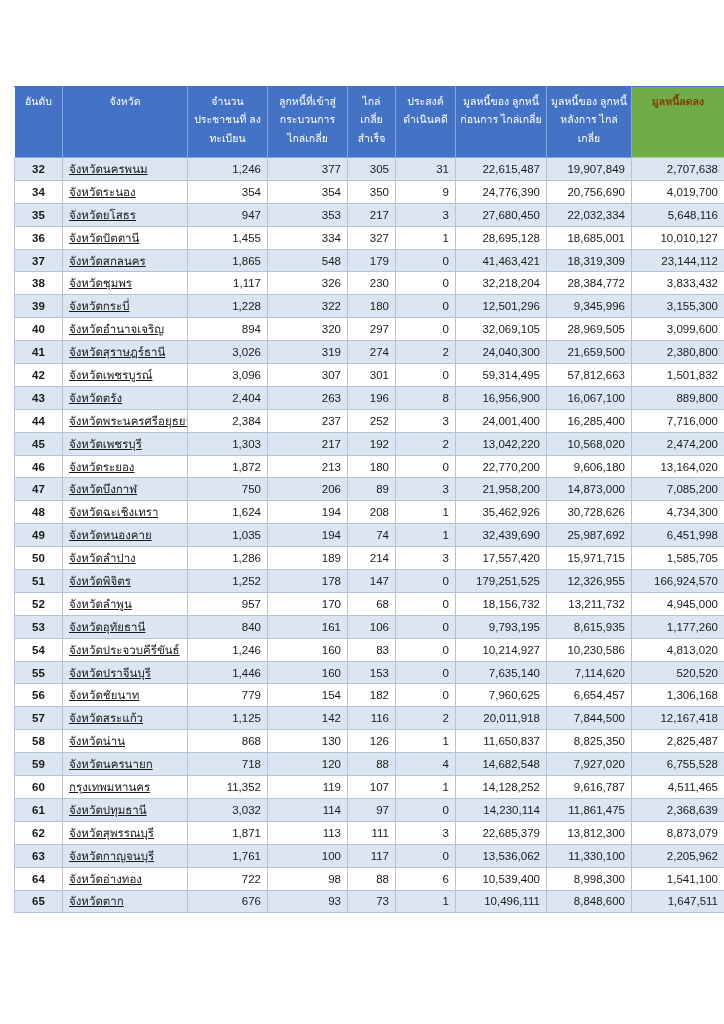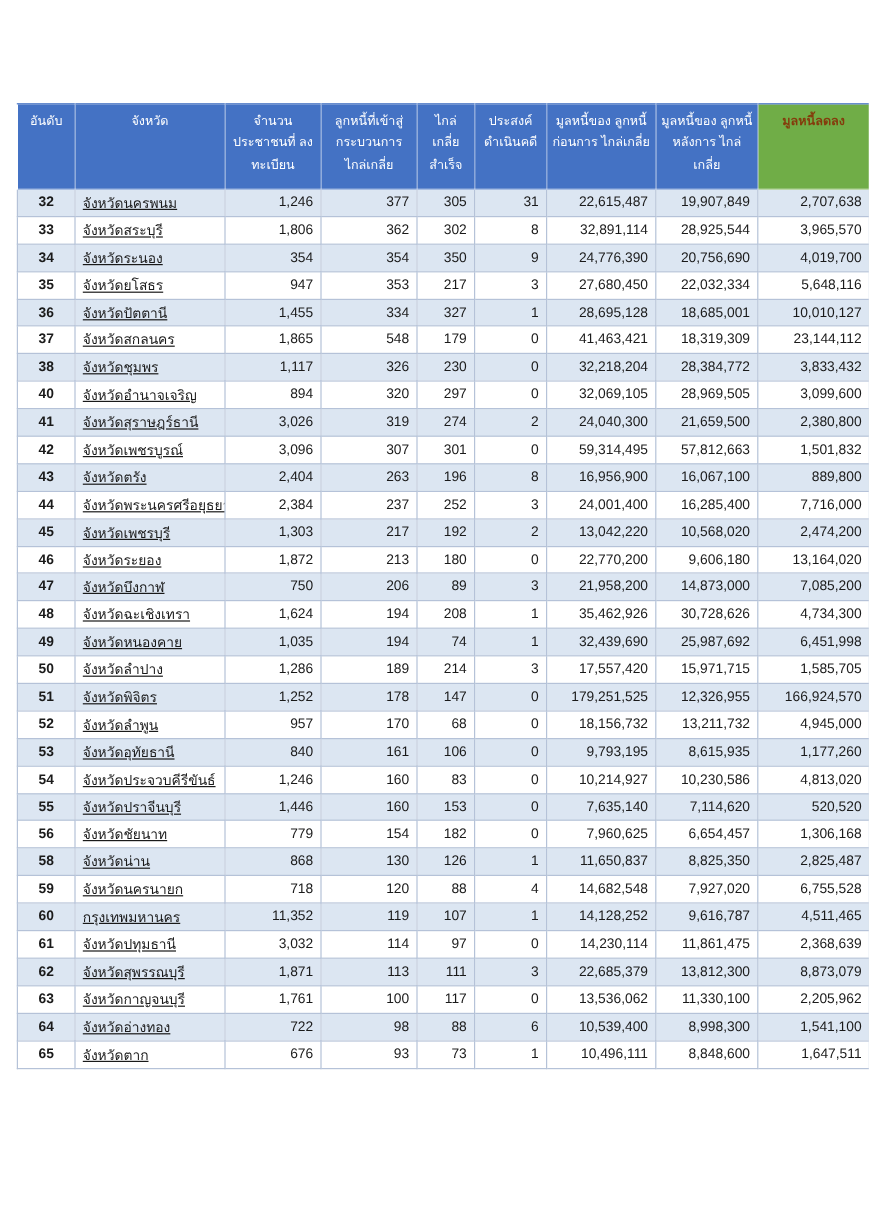--- a/index.html
+++ b/index.html
@@ -106,31 +106,20 @@
         <td class="col-province">จังหวัดนครพนม</td>
         <td class="col-registered">1,246</td>
         <td class="col-entered">377</td>
         <td class="col-success">305</td>
         <td class="col-litigation">31</td>
         <td class="col-debt_before">22,615,487</td>
         <td class="col-debt_after">19,907,849</td>
         <td class="col-debt_reduced">2,707,638</td>
       </tr>
       <tr>
-        <td class="col-rank">33</td>
-        <td class="col-province">จังหวัดสระบุรี</td>
-        <td class="col-registered">1,806</td>
-        <td class="col-entered">362</td>
-        <td class="col-success">302</td>
-        <td class="col-litigation">8</td>
-        <td class="col-debt_before">32,891,114</td>
-        <td class="col-debt_after">28,925,544</td>
-        <td class="col-debt_reduced">3,965,570</td>
-      </tr>
-      <tr>
         <td class="col-rank">34</td>
         <td class="col-province">จังหวัดระนอง</td>
         <td class="col-registered">354</td>
         <td class="col-entered">354</td>
         <td class="col-success">350</td>
         <td class="col-litigation">9</td>
         <td class="col-debt_before">24,776,390</td>
         <td class="col-debt_after">20,756,690</td>
         <td class="col-debt_reduced">4,019,700</td>
       </tr>
@@ -172,20 +161,31 @@
         <td class="col-province">จังหวัดชุมพร</td>
         <td class="col-registered">1,117</td>
         <td class="col-entered">326</td>
         <td class="col-success">230</td>
         <td class="col-litigation">0</td>
         <td class="col-debt_before">32,218,204</td>
         <td class="col-debt_after">28,384,772</td>
         <td class="col-debt_reduced">3,833,432</td>
       </tr>
       <tr>
+        <td class="col-rank">39</td>
+        <td class="col-province">จังหวัดกระบี่</td>
+        <td class="col-registered">1,228</td>
+        <td class="col-entered">322</td>
+        <td class="col-success">180</td>
+        <td class="col-litigation">0</td>
+        <td class="col-debt_before">12,501,296</td>
+        <td class="col-debt_after">9,345,996</td>
+        <td class="col-debt_reduced">3,155,300</td>
+      </tr>
+      <tr>
         <td class="col-rank">40</td>
         <td class="col-province">จังหวัดอำนาจเจริญ</td>
         <td class="col-registered">894</td>
         <td class="col-entered">320</td>
         <td class="col-success">297</td>
         <td class="col-litigation">0</td>
         <td class="col-debt_before">32,069,105</td>
         <td class="col-debt_after">28,969,505</td>
         <td class="col-debt_reduced">3,099,600</td>
       </tr>
@@ -359,20 +359,31 @@
         <td class="col-province">จังหวัดชัยนาท</td>
         <td class="col-registered">779</td>
         <td class="col-entered">154</td>
         <td class="col-success">182</td>
         <td class="col-litigation">0</td>
         <td class="col-debt_before">7,960,625</td>
         <td class="col-debt_after">6,654,457</td>
         <td class="col-debt_reduced">1,306,168</td>
       </tr>
       <tr>
+        <td class="col-rank">57</td>
+        <td class="col-province">จังหวัดสระแก้ว</td>
+        <td class="col-registered">1,125</td>
+        <td class="col-entered">142</td>
+        <td class="col-success">116</td>
+        <td class="col-litigation">2</td>
+        <td class="col-debt_before">20,011,918</td>
+        <td class="col-debt_after">7,844,500</td>
+        <td class="col-debt_reduced">12,167,418</td>
+      </tr>
+      <tr>
         <td class="col-rank">58</td>
         <td class="col-province">จังหวัดน่าน</td>
         <td class="col-registered">868</td>
         <td class="col-entered">130</td>
         <td class="col-success">126</td>
         <td class="col-litigation">1</td>
         <td class="col-debt_before">11,650,837</td>
         <td class="col-debt_after">8,825,350</td>
         <td class="col-debt_reduced">2,825,487</td>
       </tr>

